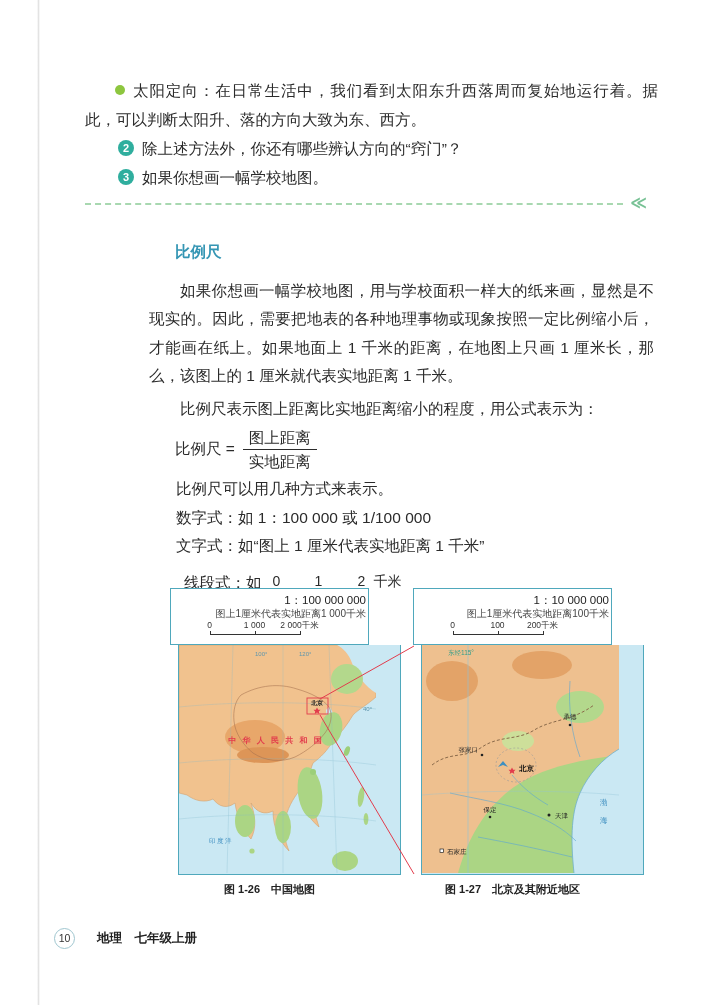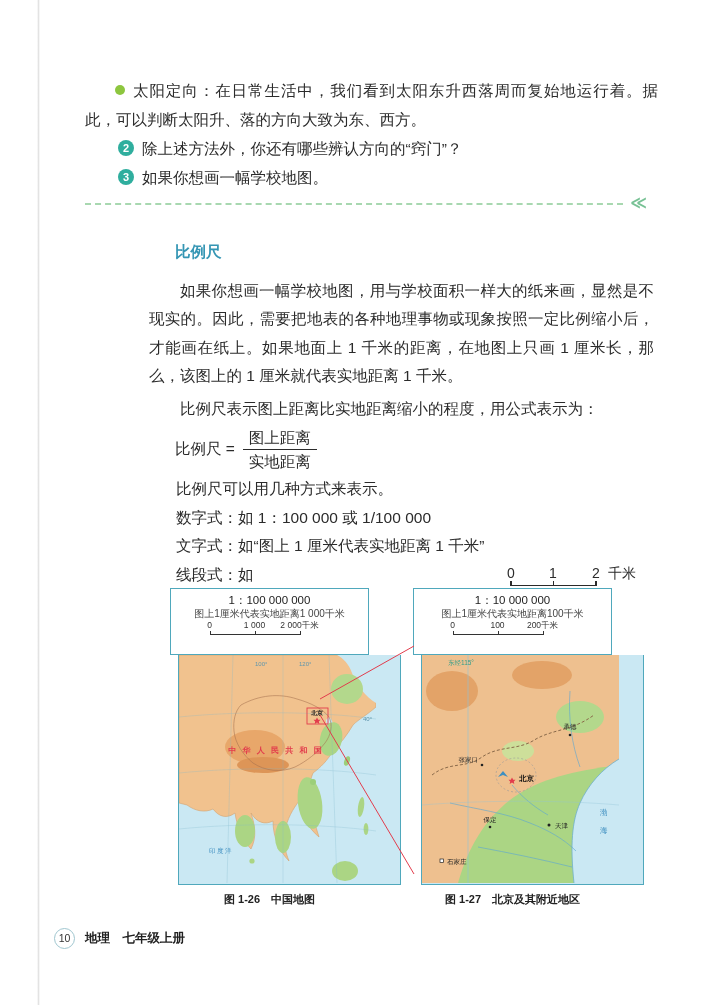--- a/index.html
+++ b/index.html
@@ -28,50 +28,50 @@
   
   .main{position:absolute;left:145px;top:238px;width:513px;font-size:15.5px;line-height:28.5px;}
   .heading{margin:0 0 10px 30px;font-size:15.5px;font-weight:bold;color:var(--accent-teal,#3596b4);}
   .para{margin:4px;text-align:justify;text-indent:31px;}
   .line-item{margin:0;text-indent:31px;}
   .formula-row{margin:3px 0 3px 30px;display:flex;align-items:center;}
   .frac{display:inline-block;text-align:center;margin-left:8px;}
   .frac .num{display:block;border-bottom:1.5px solid #2b2b2b;padding:0 6px 1px;line-height:21px;}
   .frac .den{display:block;padding-top:1px;line-height:21px;}
 
-  .seg-row{margin:0;padding-left:31px;display:flex;align-items:flex-end;line-height:28.5px;justify-content:space-between;}
+  .seg-row{margin:8px;padding-left:31px;display:flex;align-items:flex-end;line-height:28.5px;}
   .seg-scale{position:relative;width:150px;height:27px;margin-left:12px;}
   .seg-scale .n{position:absolute;bottom:8px;font-size:14px;line-height:16px;transform:translateX(-50%);white-space:nowrap;}
   .seg-scale .unit{transform:none;}
   .seg-scale .sline{position:absolute;left:2px;width:86px;bottom:3px;border-bottom:1.5px solid #2b2b2b;}
   .seg-scale .tick{position:absolute;bottom:3px;width:1.5px;height:5px;background:#2b2b2b;}
 
   
   .figures{position:absolute;left:170px;top:588px;width:442px;height:330px;}
   .fig{position:absolute;top:0;width:199px;margin:0;}
   .fig-left{left:0;}
   .fig-right{left:243px;}
-  .map-header{box-sizing:border-box;height:67px;border:1px solid var(--map-border,#4fa8bc);
-    padding:4px 2px 0;text-align:center;background:#fff;}
+  .map-header{box-sizing:border-box;height:57px;border:1px solid var(--map-border,#4fa8bc);
+    padding:4px 2px 0;text-align:right;background:#fff;}
   .mh-title{font-size:11.5px;color:#222;line-height:14px;}
   .mh-desc{font-size:10px;color:#444;line-height:11px;margin-top:1px;}
   .mh-bar{position:relative;width:150px;height:17px;margin:1px auto 0;font-size:8.5px;color:#333;}
   .mh-bar .bn{position:absolute;top:0;transform:translateX(-50%);white-space:nowrap;}
   .mh-bar .bline{position:absolute;left:15px;width:90px;bottom:2px;border-bottom:1px solid #333;}
   .mh-bar .btick{position:absolute;bottom:2px;width:1px;height:4px;background:#333;}
   .map-body{box-sizing:border-box;width:223px;height:230px;border:1px solid var(--map-border,#4fa8bc);
     border-top:none;background:#cae8f3;margin-left:8px;}
   .map-body svg{display:block;}
   .fig-caption{text-align:center;font-size:11px;font-weight:bold;color:#222;margin-top:7px;}
   .connector{position:absolute;left:0;top:0;pointer-events:none;}
 
   
   .footer{position:absolute;left:54px;top:928px;display:flex;align-items:center;}
   .page-num{box-sizing:border-box;width:21px;height:21px;border:1px solid #9fc6cf;border-radius:50%;
-    text-align:center;line-height:19px;font-size:10.5px;color:#333;margin-right:10px;}
+    text-align:center;line-height:19px;font-size:10.5px;color:#333;margin-right:22px;}
   .footer-text{font-size:12.5px;font-weight:bold;color:#222;}
 </style>
 </head>
 <body>
 
 <div class="page">
   <div class="page-edge"></div>
 
   <section class="activity">
     <p class="act-p"><span class="bullet-dot"></span><span>太阳定向：</span><span>在日常生活中，我们看到太阳东升西落周而复始地运行着。据此，可以判断太阳升、落的方向大致为东、西方。</span></p>

